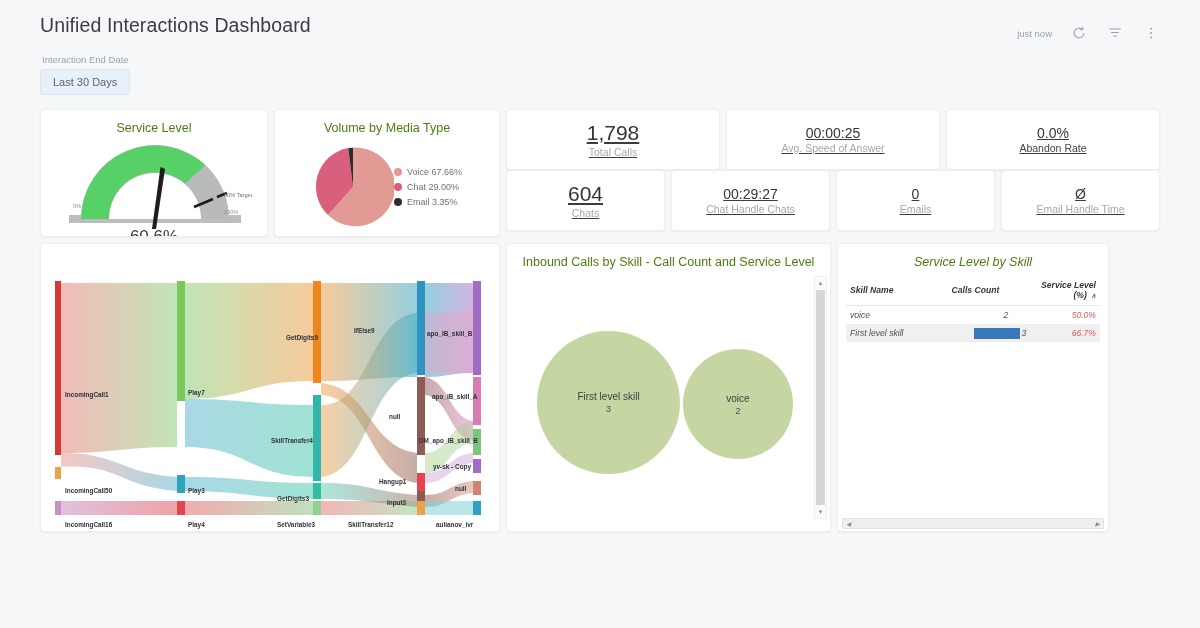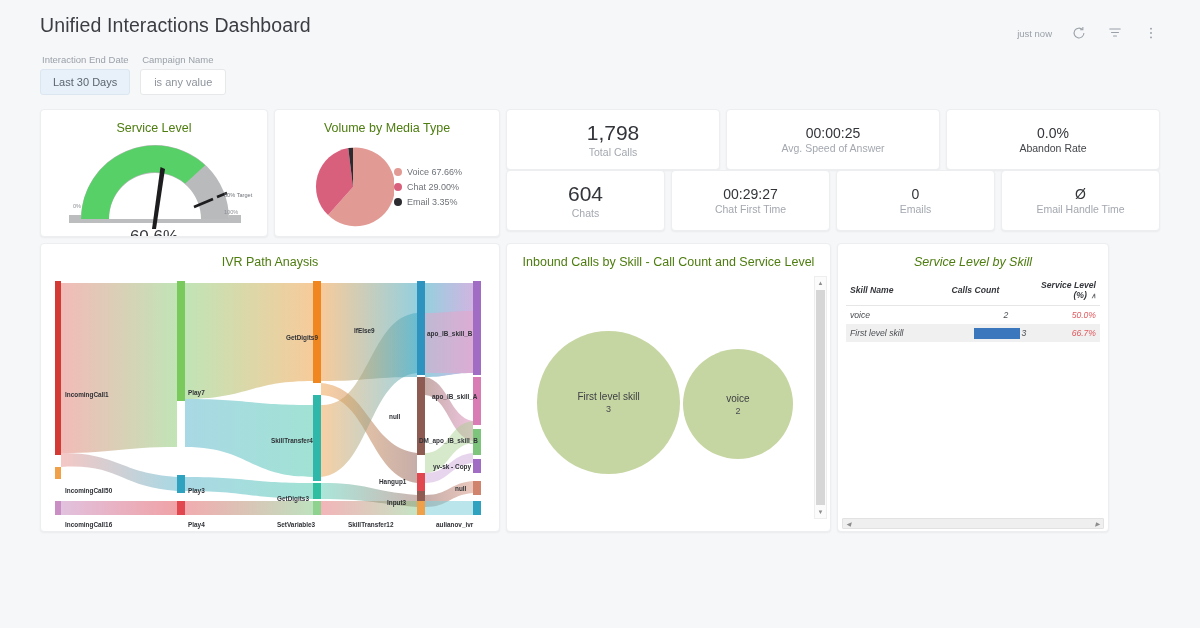--- a/index.html
+++ b/index.html
@@ -36,21 +36,21 @@
   .row2 { display: flex; gap: 6px; margin-top: 6px; height: 289px; }
   .card {
     background: #fff; border: 1px solid #eceef0; border-radius: 4px;
     box-shadow: 0 1px 2px rgba(0,0,0,.05);
     position: relative; overflow: hidden;
   }
   .card-title { text-align: center; font-size: 12.5px; color: #4d7c0f; padding-top: 11px; font-weight: 400; }
 
   .c-gauge { width: 228px; }
   .c-pie { width: 226px; }
-  .kpi-wrap { flex: 1; display: flex; flex-direction: column; gap: 0; }
+  .kpi-wrap { flex: 1; display: flex; flex-direction: column; gap: 0; text-decoration: underline; }
   .kpi-rowline { display: flex; gap: 6px; height: 61px; }
   .kpi {
     flex: 1; background: #fff; border: 1px solid #eceef0; border-radius: 4px;
     box-shadow: 0 1px 2px rgba(0,0,0,.05);
     display: flex; flex-direction: column; align-items: center; justify-content: center;
   }
   .kpi-val { font-size: 21px; color: #33353a; font-weight: 400; line-height: 1.15; }
   .kpi-val.sm { font-size: 14px; }
   .kpi-lbl { font-size: 10.5px; color: #a3a8af; margin-top: 1px; }
   .kpi-lbl.dark { color: #43454a; }
@@ -136,24 +136,20 @@
           </svg>
       </span>
     </div>
   </div>
 
   <div class="filters">
     <div class="filter">
       <span class="filter-label">Interaction End Date</span>
       <span class="pill sel">Last 30 Days</span>
     </div>
-    <div class="filter">
-      <span class="filter-label">Campaign Name</span>
-      <span class="pill any">is any value</span>
-    </div>
   </div>
 
   <div class="row1">
 
     <div class="card c-gauge">
       <div class="card-title">Service Level</div>
       <div class="gauge-area">
         <svg width="228" height="96" viewBox="0 0 228 96">
 
           <path d="M28 86 L28 78 L40 78 L40 82 L188 82 L188 78 L200 78 L200 86 Z" fill="#bcbdbe"></path>
@@ -219,38 +215,37 @@
           <span class="kpi-lbl dark">Abandon Rate</span>
         </div>
       </div>
       <div class="kpi-rowline">
         <div class="kpi">
           <span class="kpi-val">604</span>
           <span class="kpi-lbl">Chats</span>
         </div>
         <div class="kpi">
           <span class="kpi-val sm">00:29:27</span>
-          <span class="kpi-lbl">Chat First Time</span>
+          <span class="kpi-lbl">Chat Handle Chats</span>
         </div>
         <div class="kpi">
           <span class="kpi-val sm">0</span>
           <span class="kpi-lbl">Emails</span>
         </div>
         <div class="kpi">
           <span class="kpi-val sm">Ø</span>
           <span class="kpi-lbl">Email Handle Time</span>
         </div>
       </div>
     </div>
   </div>
 
   <div class="row2">
 
     <div class="card c-sankey">
-      <div class="card-title">IVR Path Anaysis</div>
       <div class="sankey-box">
         <svg width="444" height="246" viewBox="0 0 444 246">
           <defs>
             <linearGradient id="g1" x1="0" x2="1">
                 <stop offset="0" stop-color="#e8837d" stop-opacity=".55"></stop>
                 <stop offset="1" stop-color="#8ece7a" stop-opacity=".55"></stop>
               </linearGradient>
             <linearGradient id="g2" x1="0" x2="1">
                 <stop offset="0" stop-color="#8ece7a" stop-opacity=".55"></stop>
                 <stop offset="1" stop-color="#f0a049" stop-opacity=".55"></stop>

